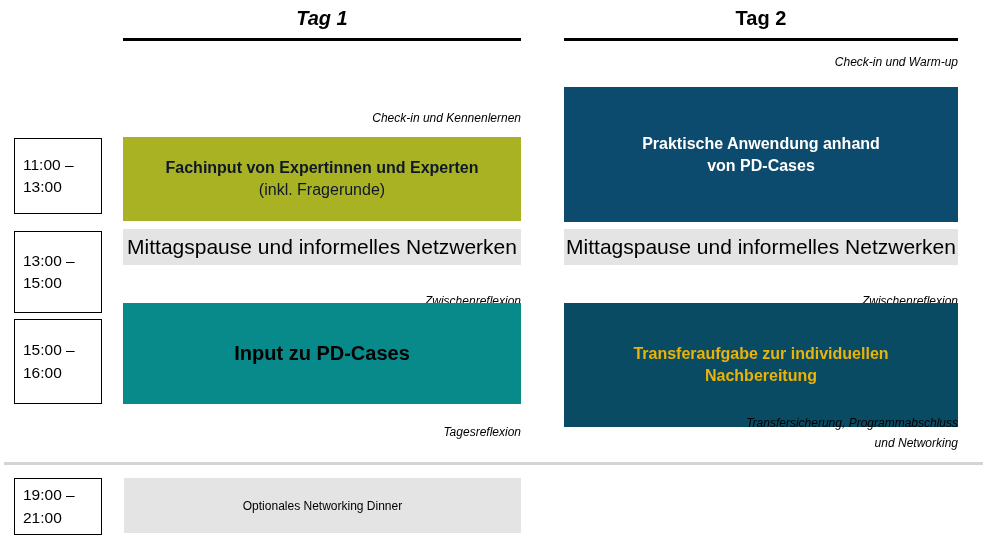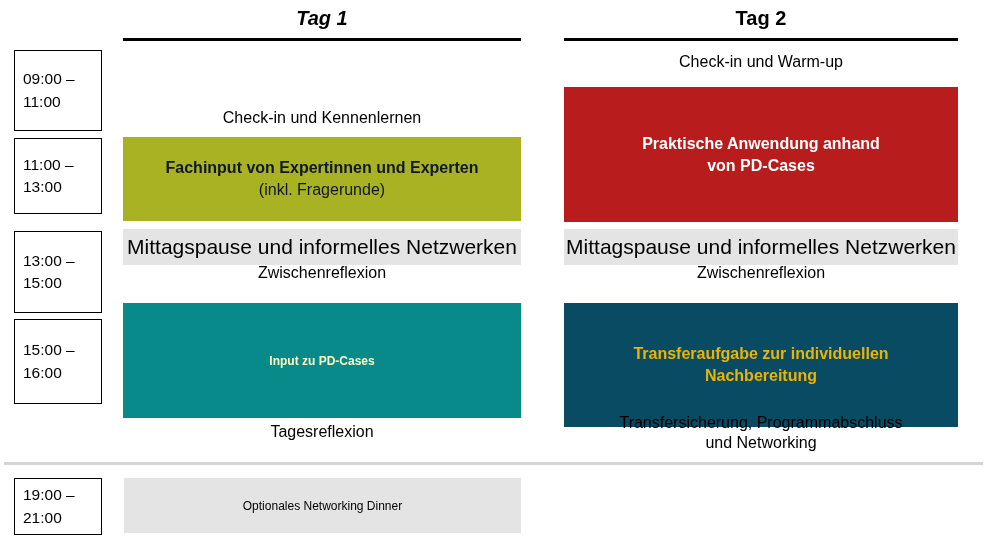--- a/index.html
+++ b/index.html
@@ -22,52 +22,50 @@
   .tb1{top:50px;height:81px}
   .tb2{top:138px;height:76px}
   .tb3{top:231px;height:82px}
   .tb4{top:319px;height:85px}
   .tb5{top:413px;height:35px}
   .tb6{top:478px;height:57px}
 
   .c1{left:123px;width:398px}
   .c2{left:564px;width:394px}
 
-  .freetext{position:absolute;font-size:16px;text-align:center;line-height:20px;white-space:pre-line;}
+  .freetext{position:absolute;font-style:italic;font-size:12px;text-align:right;line-height:20px;white-space:pre-line;}
   .checkin1{top:108px}
   .checkin2{top:52px}
-  .zw{top:263px}
+  .zw{top:291px}
   .tages{top:422px}
   .closing{top:413px}
 
   .block{
     position:absolute;display:flex;flex-direction:column;align-items:center;justify-content:center;
     text-align:center;box-sizing:border-box;white-space:pre-line;
   }
   .green-block{top:137px;height:84px;color:#0f172a;font-size:16px;line-height:22px;}
   .green-block .line1{font-weight:bold;}
-  .teal1{top:303px;height:115px;color:#fef9c3;font-weight:bold;font-size:12px;}
+  .teal1{top:303px;height:101px;color:#000000;font-weight:bold;font-size:20px;}
   .teal2{top:87px;height:135px;color:#fff;font-weight:bold;font-size:16px;line-height:22px;}
   .blue2{top:303px;height:124px;color:#eab308;font-weight:bold;font-size:16px;line-height:22px;}
   .grayband{top:229px;height:36px;font-size:21px;}
   .dinner{left:124px;top:478px;width:397px;height:55px;font-size:12px;}
   .divider{position:absolute;left:4px;top:462px;width:979px;height:3px;}
 </style>
 </head>
 <body>
 
 <div class="canvas">
 
   <div class="day-title t1">Tag 1</div>
   <div class="rule r1"></div>
   <div class="day-title t2">Tag 2</div>
   <div class="rule r2"></div>
 
-  <div class="timebox tb1">09:00 –
-11:00</div>
   <div class="timebox tb2">11:00 –
 13:00</div>
   <div class="timebox tb3">13:00 –
 15:00</div>
   <div class="timebox tb4">15:00 –
 16:00</div>
   <div class="timebox tb6">19:00 –
 21:00</div>
 
   <div class="freetext c1 checkin1">Check-in und Kennenlernen</div>
@@ -80,21 +78,21 @@
   <div class="block grayband c1" style="background-color: rgb(228, 228, 228);">Mittagspause und informelles Netzwerken</div>
 
   <div class="freetext c1 zw">Zwischenreflexion</div>
 
   <div class="block teal1 c1" style="background-color: rgb(8, 138, 139);">Input zu PD-Cases</div>
 
   <div class="freetext c1 tages">Tagesreflexion</div>
 
   <div class="freetext c2 checkin2">Check-in und Warm-up</div>
 
-  <div class="block teal2 c2" style="background-color: #b91c1c;">Praktische Anwendung anhand
+  <div class="block teal2 c2" style="background-color: #0c4a6e;">Praktische Anwendung anhand
 von PD-Cases</div>
 
   <div class="block grayband c2" style="background-color: rgb(228, 228, 228);">Mittagspause und informelles Netzwerken</div>
 
   <div class="freetext c2 zw">Zwischenreflexion</div>
 
   <div class="block blue2 c2" style="background-color: rgb(10, 75, 100);">Transferaufgabe zur individuellen
 Nachbereitung</div>
 
   <div class="freetext c2 closing">Transfersicherung, Programmabschluss

